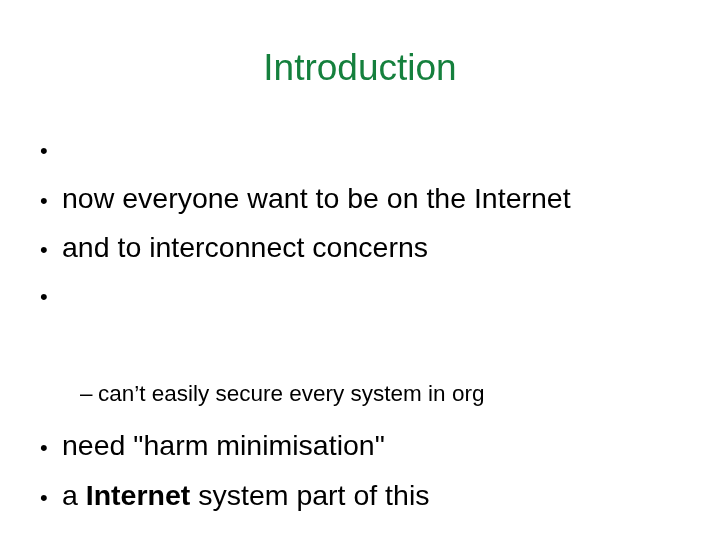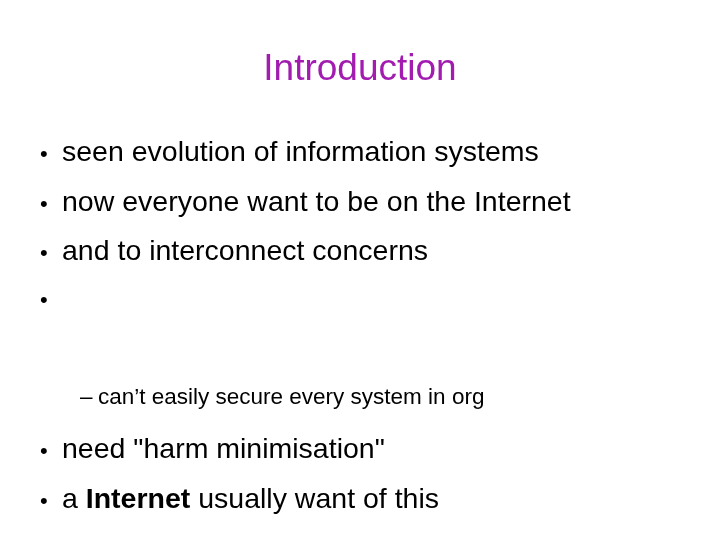--- a/index.html
+++ b/index.html
@@ -22,21 +22,21 @@
   }
   .slide-title {
     position: absolute;
     top: 46px;
     left: 0;
     width: 720px;
     text-align: center;
     font-size: 37px;
     line-height: 44px;
     font-weight: 400;
-    color: #a21caf;
+    color: #15803d;
     letter-spacing: 0px;
   }
   .body-area {
     position: absolute;
     top: 128px;
     left: 40px;
     width: 648px;
   }
   .bullet-row {
     display: flex;
@@ -89,21 +89,20 @@
 <body>
 
 <div class="slide">
 
   <div class="slide-title">Introduction</div>
 
   <div class="body-area">
 
     <div class="bullet-row">
       <span class="bullet-marker">•</span>
-      <span class="bullet-text">seen evolution of information systems</span>
     </div>
 
     <div class="bullet-row">
       <span class="bullet-marker">•</span>
       <span class="bullet-text">now everyone want to be on the Internet</span>
     </div>
 
     <div class="bullet-row">
       <span class="bullet-marker">•</span>
       <span class="bullet-text">and to interconnect concerns</span>
@@ -124,17 +123,17 @@
 
     <div class="bullet-row">
       <span class="bullet-marker">•</span>
       <span class="bullet-text">
         <span>need "harm minimisation"</span>
       </span>
     </div>
 
     <div class="bullet-row">
       <span class="bullet-marker">•</span>
-      <span class="bullet-text"><span>a </span><b>Internet</b><span> usually want of this</span></span>
+      <span class="bullet-text"><span>a </span><b>Internet</b><span> system part of this</span></span>
     </div>
 
   </div>
 </div>
 
 </body></html>

